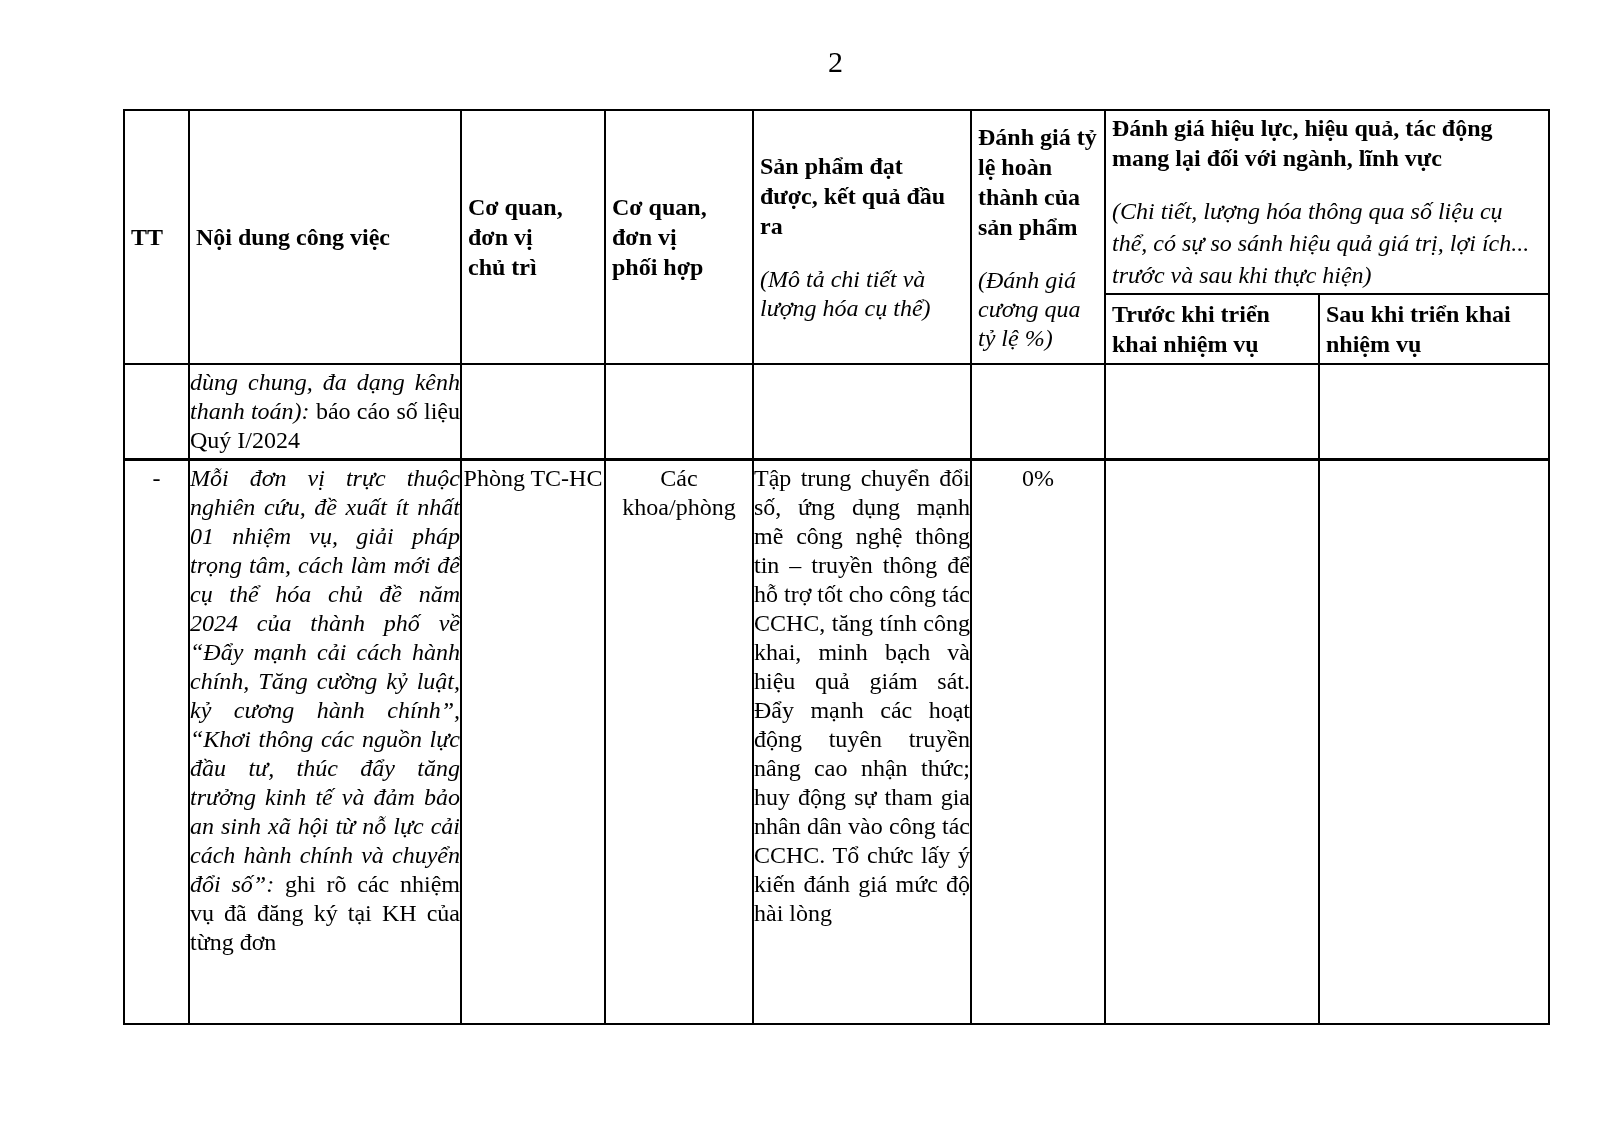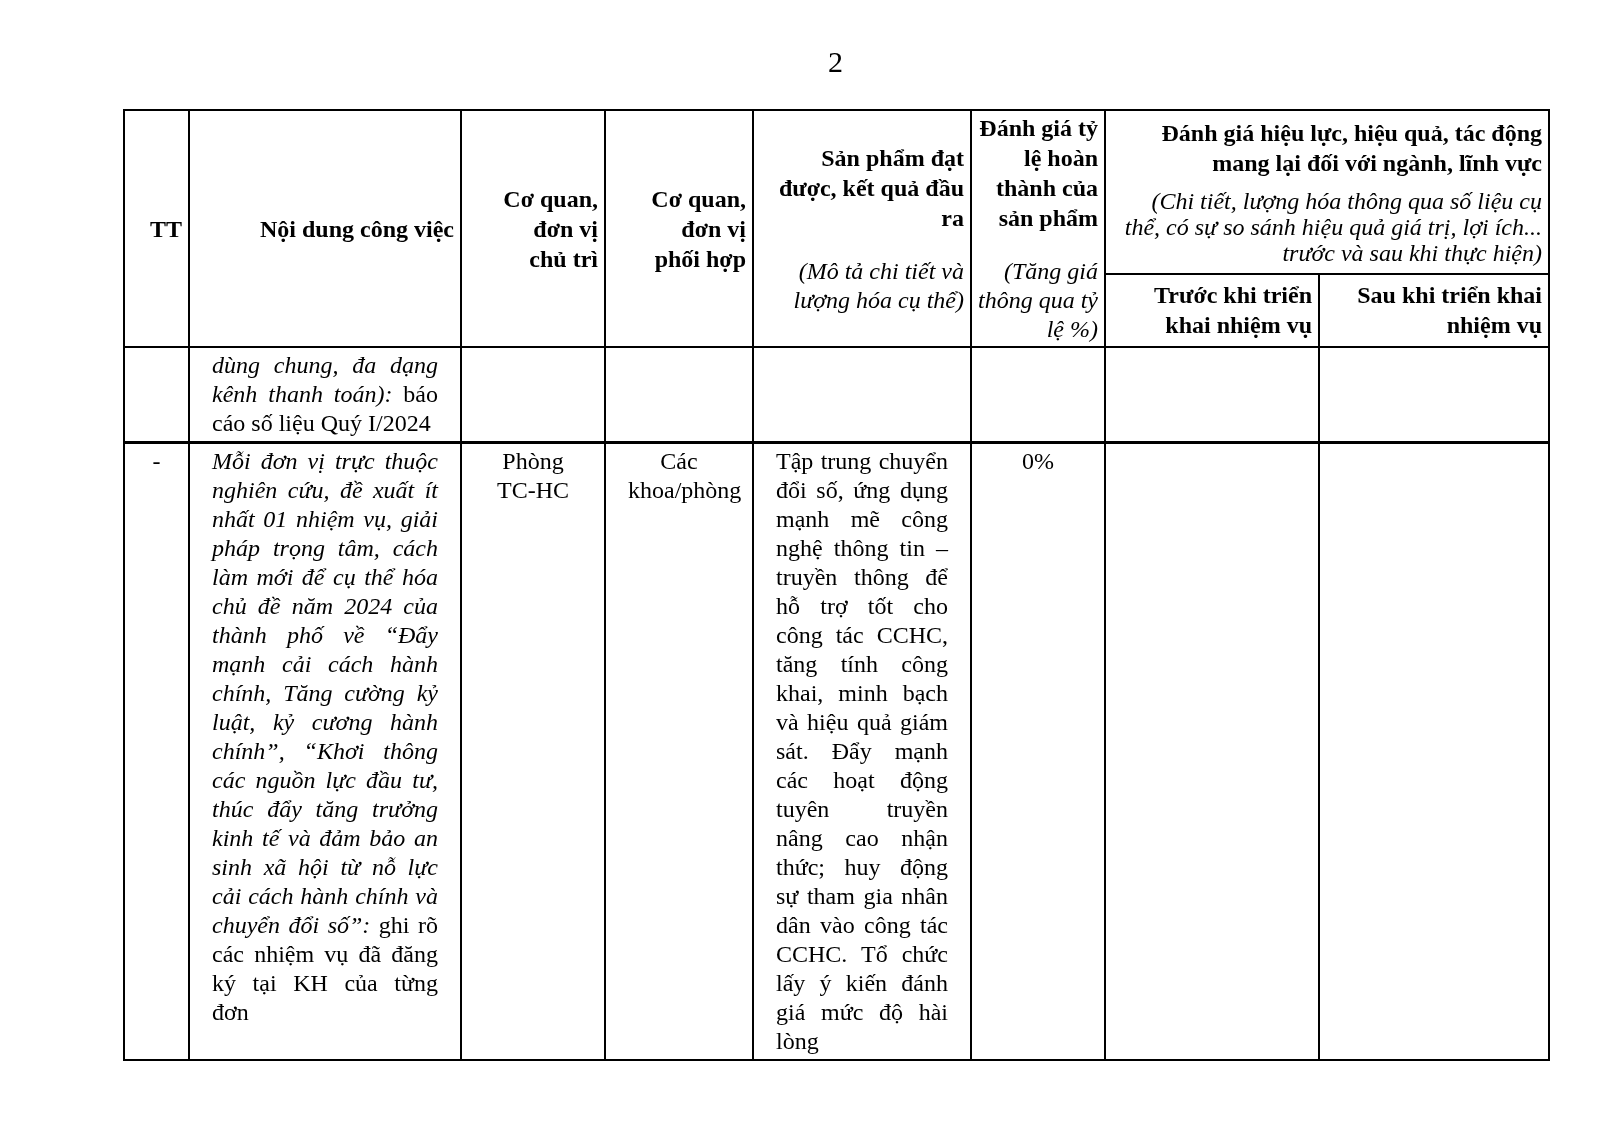--- a/index.html
+++ b/index.html
@@ -33,37 +33,37 @@
   table.doc-table th,
   table.doc-table td {
     border: 2px solid #000000;
     overflow: hidden;
   }
   table.doc-table th {
     vertical-align: middle;
     font-weight: bold;
     font-size: 24px;
     line-height: 30px;
-    text-align: right;
+    text-align: left;
     padding: 2px 6px;
   }
   table.doc-table td {
     vertical-align: top;
     font-size: 24px;
     line-height: 29px;
-    padding: 3px 22px;
+    padding: 3px 0;
   }
   .hdr-note {
     display: block;
     font-style: italic;
     font-weight: normal;
     margin-top: 24px;
     line-height: 29px;
   }
-  .hdr-note.tight { margin-top: 10px; line-height: 26px; }
+  .hdr-note.tight { margin-top: 22px; line-height: 32px; }
   .prewrap { white-space: pre-line; margin-left: 37px; }
   .just { text-align: justify; text-align-last: left; }
   .ctr { text-align: center; }
   .ital { font-style: italic; }
   td.cell-noidung { padding: 3px 12px; }
   td.cell-sanpham { padding: 3px 9px; margin-top: 20px; }
   tr.hdr-main { height: 157px; }
   tr.hdr-sub  { height: 70px; }
   tr.row-1    { height: 85px; }
   tr.row-2    { height: 564px; }
@@ -97,21 +97,21 @@
 chủ trì</th>
         <th rowspan="2" class="prewrap">Cơ quan,
 đơn vị
 phối hợp</th>
         <th rowspan="2">
           <span>Sản phẩm đạt được, kết quả đầu ra</span>
           <span class="hdr-note">(Mô tả chi tiết và lượng hóa cụ thể)</span>
         </th>
         <th rowspan="2">
           <span>Đánh giá tỷ lệ hoàn thành của sản phẩm</span>
-          <span class="hdr-note">(Tăng giá thông qua tỷ lệ %)</span>
+          <span class="hdr-note">(Đánh giá cương qua tỷ lệ %)</span>
         </th>
         <th colspan="2">
           <span>Đánh giá hiệu lực, hiệu quả, tác động mang lại đối với ngành, lĩnh vực</span>
           <span class="hdr-note tight">(Chi tiết, lượng hóa thông qua số liệu cụ thể, có sự so sánh hiệu quả giá trị, lợi ích... trước và sau khi thực hiện)</span>
         </th>
       </tr>
 
       <tr class="hdr-sub">
         <th>Trước khi triển khai nhiệm vụ</th>
         <th>Sau khi triển khai nhiệm vụ</th>

